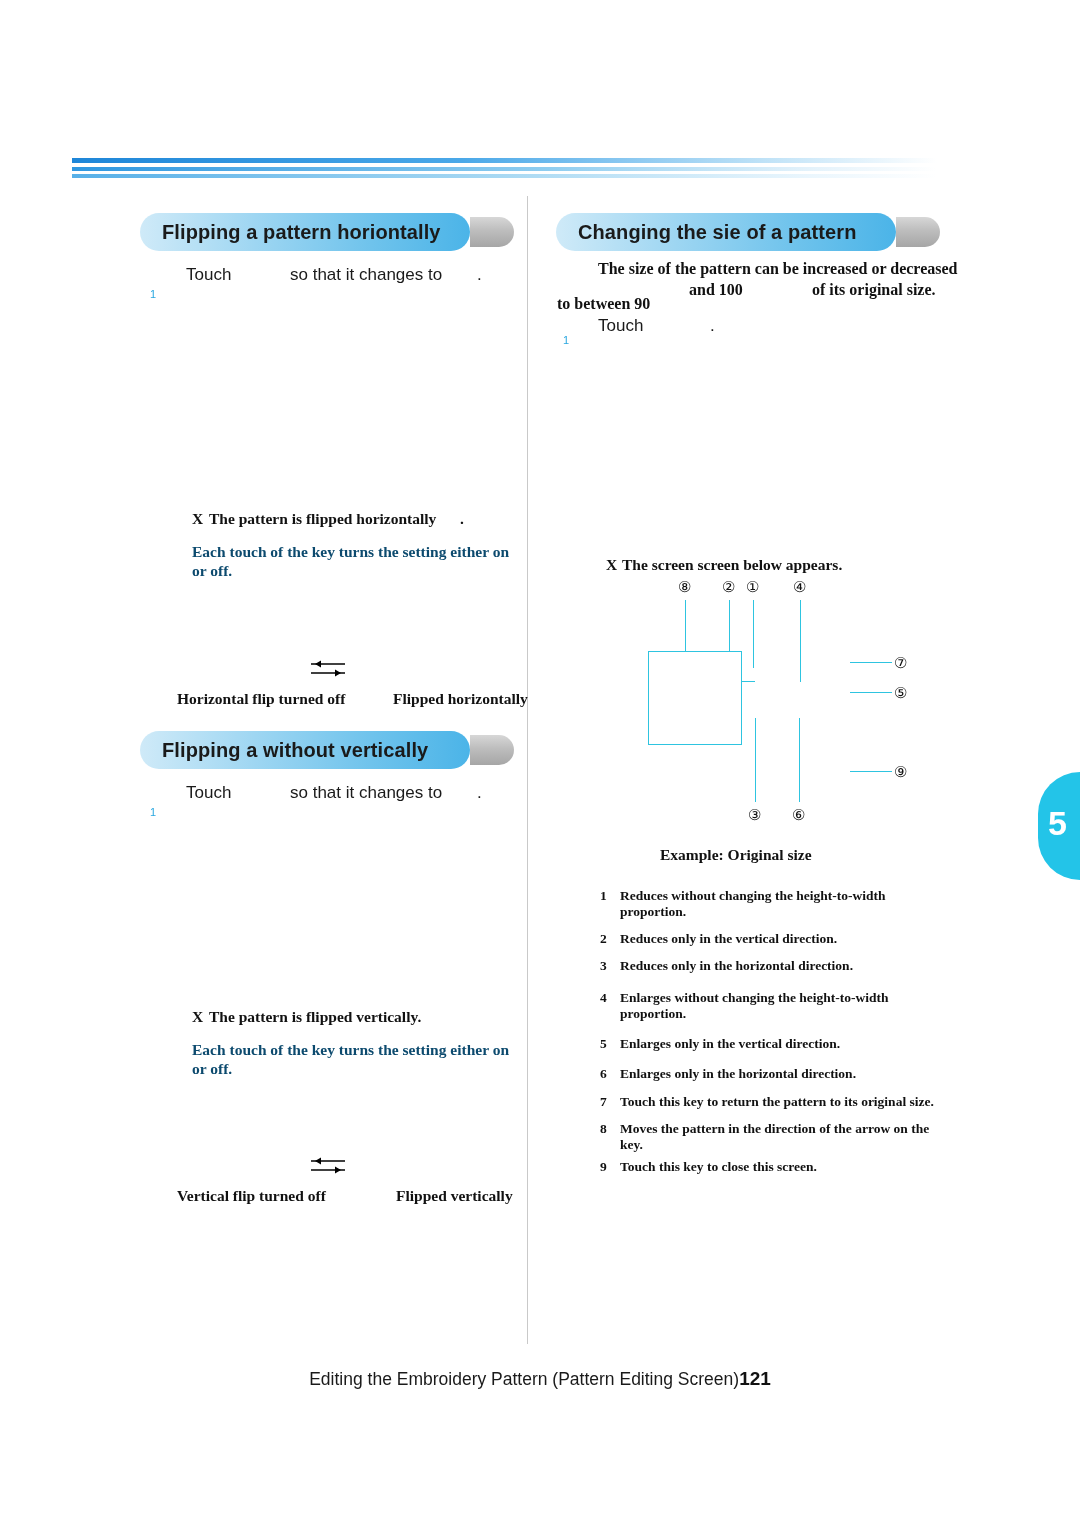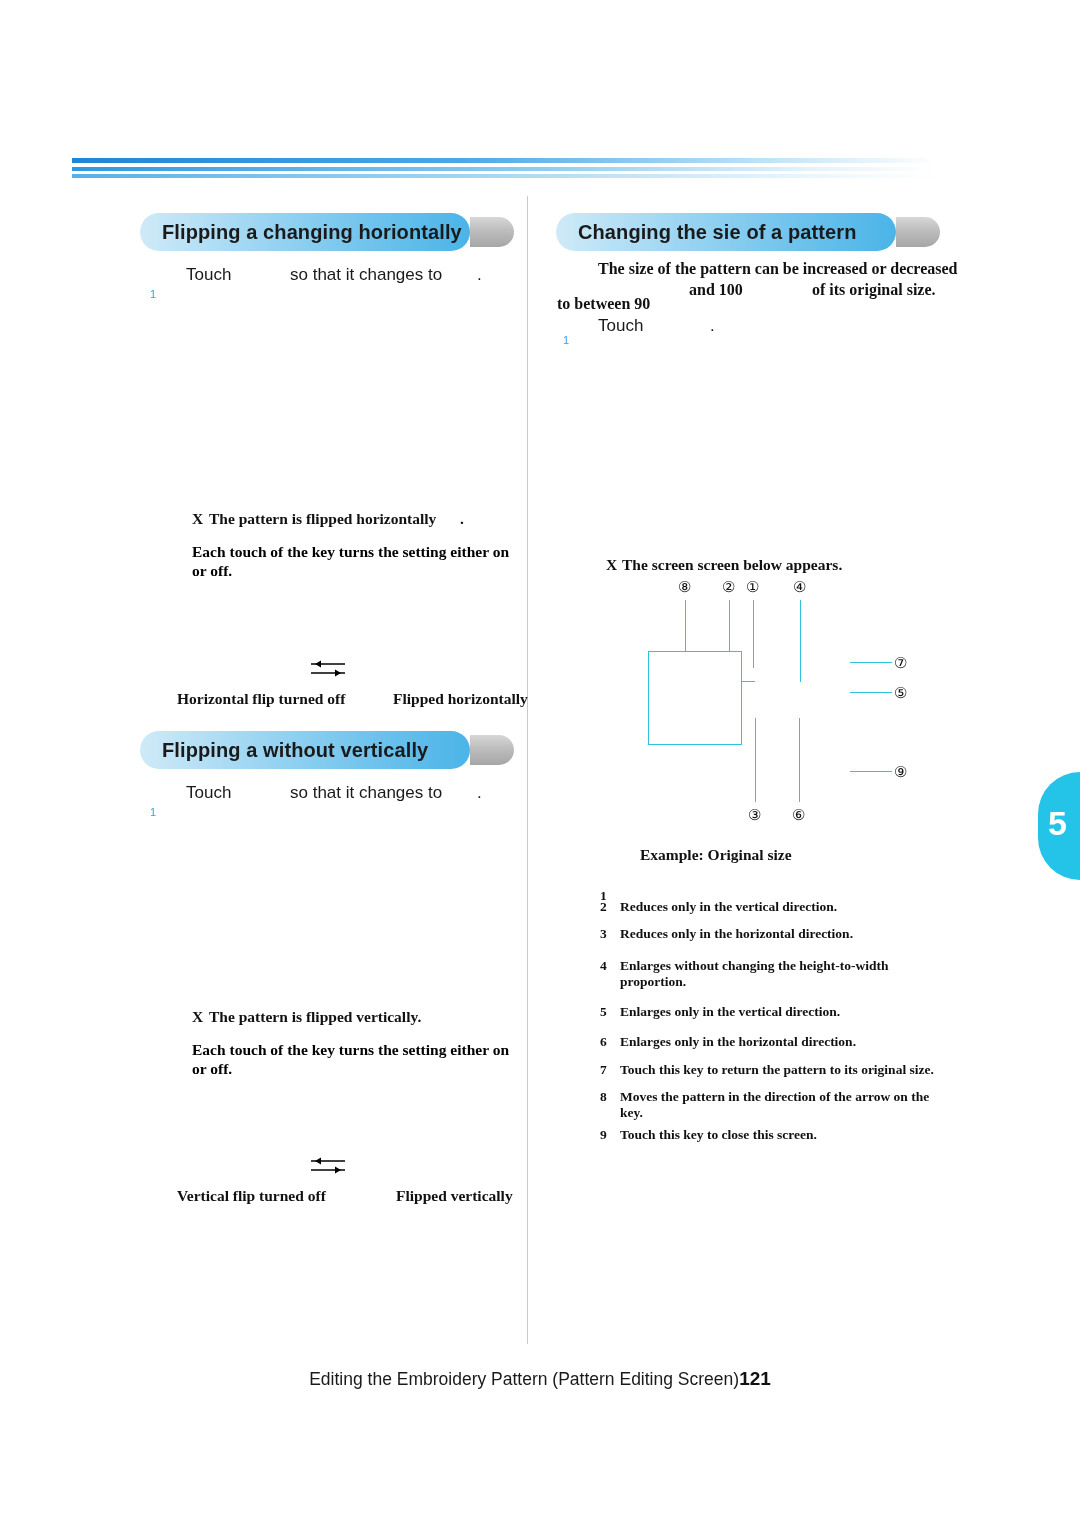--- a/index.html
+++ b/index.html
@@ -83,21 +83,21 @@
     position: absolute;
     font-size: 17px;
     color: #1a1a1a;
     font-family: Liberation Sans, sans-serif;
   }
   .bold-note {
     position: absolute;
     font-family: "Liberation Serif", serif;
     font-weight: bold;
     font-size: 15.5px;
-    color: #000000;
+    color: #0c4a6e;
     line-height: 19px;
   }
   .memo-x {
     position: absolute;
     font-family: "Liberation Serif", serif;
     font-weight: bold;
     font-size: 15.5px;
     color: #111;
   }
   .caption {
@@ -230,21 +230,21 @@
   <div class="rule1"></div>
   <div class="rule2"></div>
   <div class="rule3"></div>
 </div>
 
 <div class="col-sep"></div>
 
 <div class="banner" style="left:140px; top:213px; width:380px;">
   <div class="bar" style="width:330px;"></div>
   <div class="pill" style="left:330px;"></div>
-  <div class="bar-text">Flipping a changing horiontally</div>
+  <div class="bar-text">Flipping a pattern horiontally</div>
 </div>
 
 <div class="step-num" style="left:150px; top:288px;">1</div>
 <div class="body-step" style="left:186px; top:265px;">Touch</div>
 <div class="body-step" style="left:290px; top:265px;">so that it changes to</div>
 <div class="body-step" style="left:477px; top:265px;">.</div>
 
 <div class="memo-x" style="left:192px; top:510px;">X</div>
 <div class="memo-x" style="left:209px; top:510px;">The pattern is flipped horizontally</div>
 <div class="memo-x" style="left:460px; top:510px;">.</div>
@@ -330,25 +330,26 @@
   <div class="lead-line" style="left:250px; top:84px; width:42px; height:1px;"></div>
   <div class="lead-line" style="left:250px; top:114px; width:42px; height:1px;"></div>
   <div class="lead-line" style="left:250px; top:193px; width:42px; height:1px;"></div>
 
   <div class="lead-line" style="left:155px; top:140px; width:1px; height:84px;"></div>
   <div class="lead-line" style="left:199px; top:140px; width:1px; height:84px;"></div>
 
   <div class="screen-box" style="left:48px; top:73px; width:92px; height:92px;"></div>
 </div>
 
-<div class="caption" style="left:616px; top:846px;text-align:right;">Example: Original size</div>
+<div class="caption" style="left:636px; top:846px;text-align:right;">Example: Original size</div>
 
 <div class="legend">
   <div class="legend-item">
     <span class="num">1</span>
+    <span>Reduces without changing the height-to-width proportion.</span>
   </div>
   <div class="legend-item">
     <span class="num">2</span>
     <span>Reduces only in the vertical direction.</span>
   </div>
   <div class="legend-item">
     <span class="num">3</span>
     <span>Reduces only in the horizontal direction.</span>
   </div>
   <div class="legend-item" style="margin-top:16px;">

